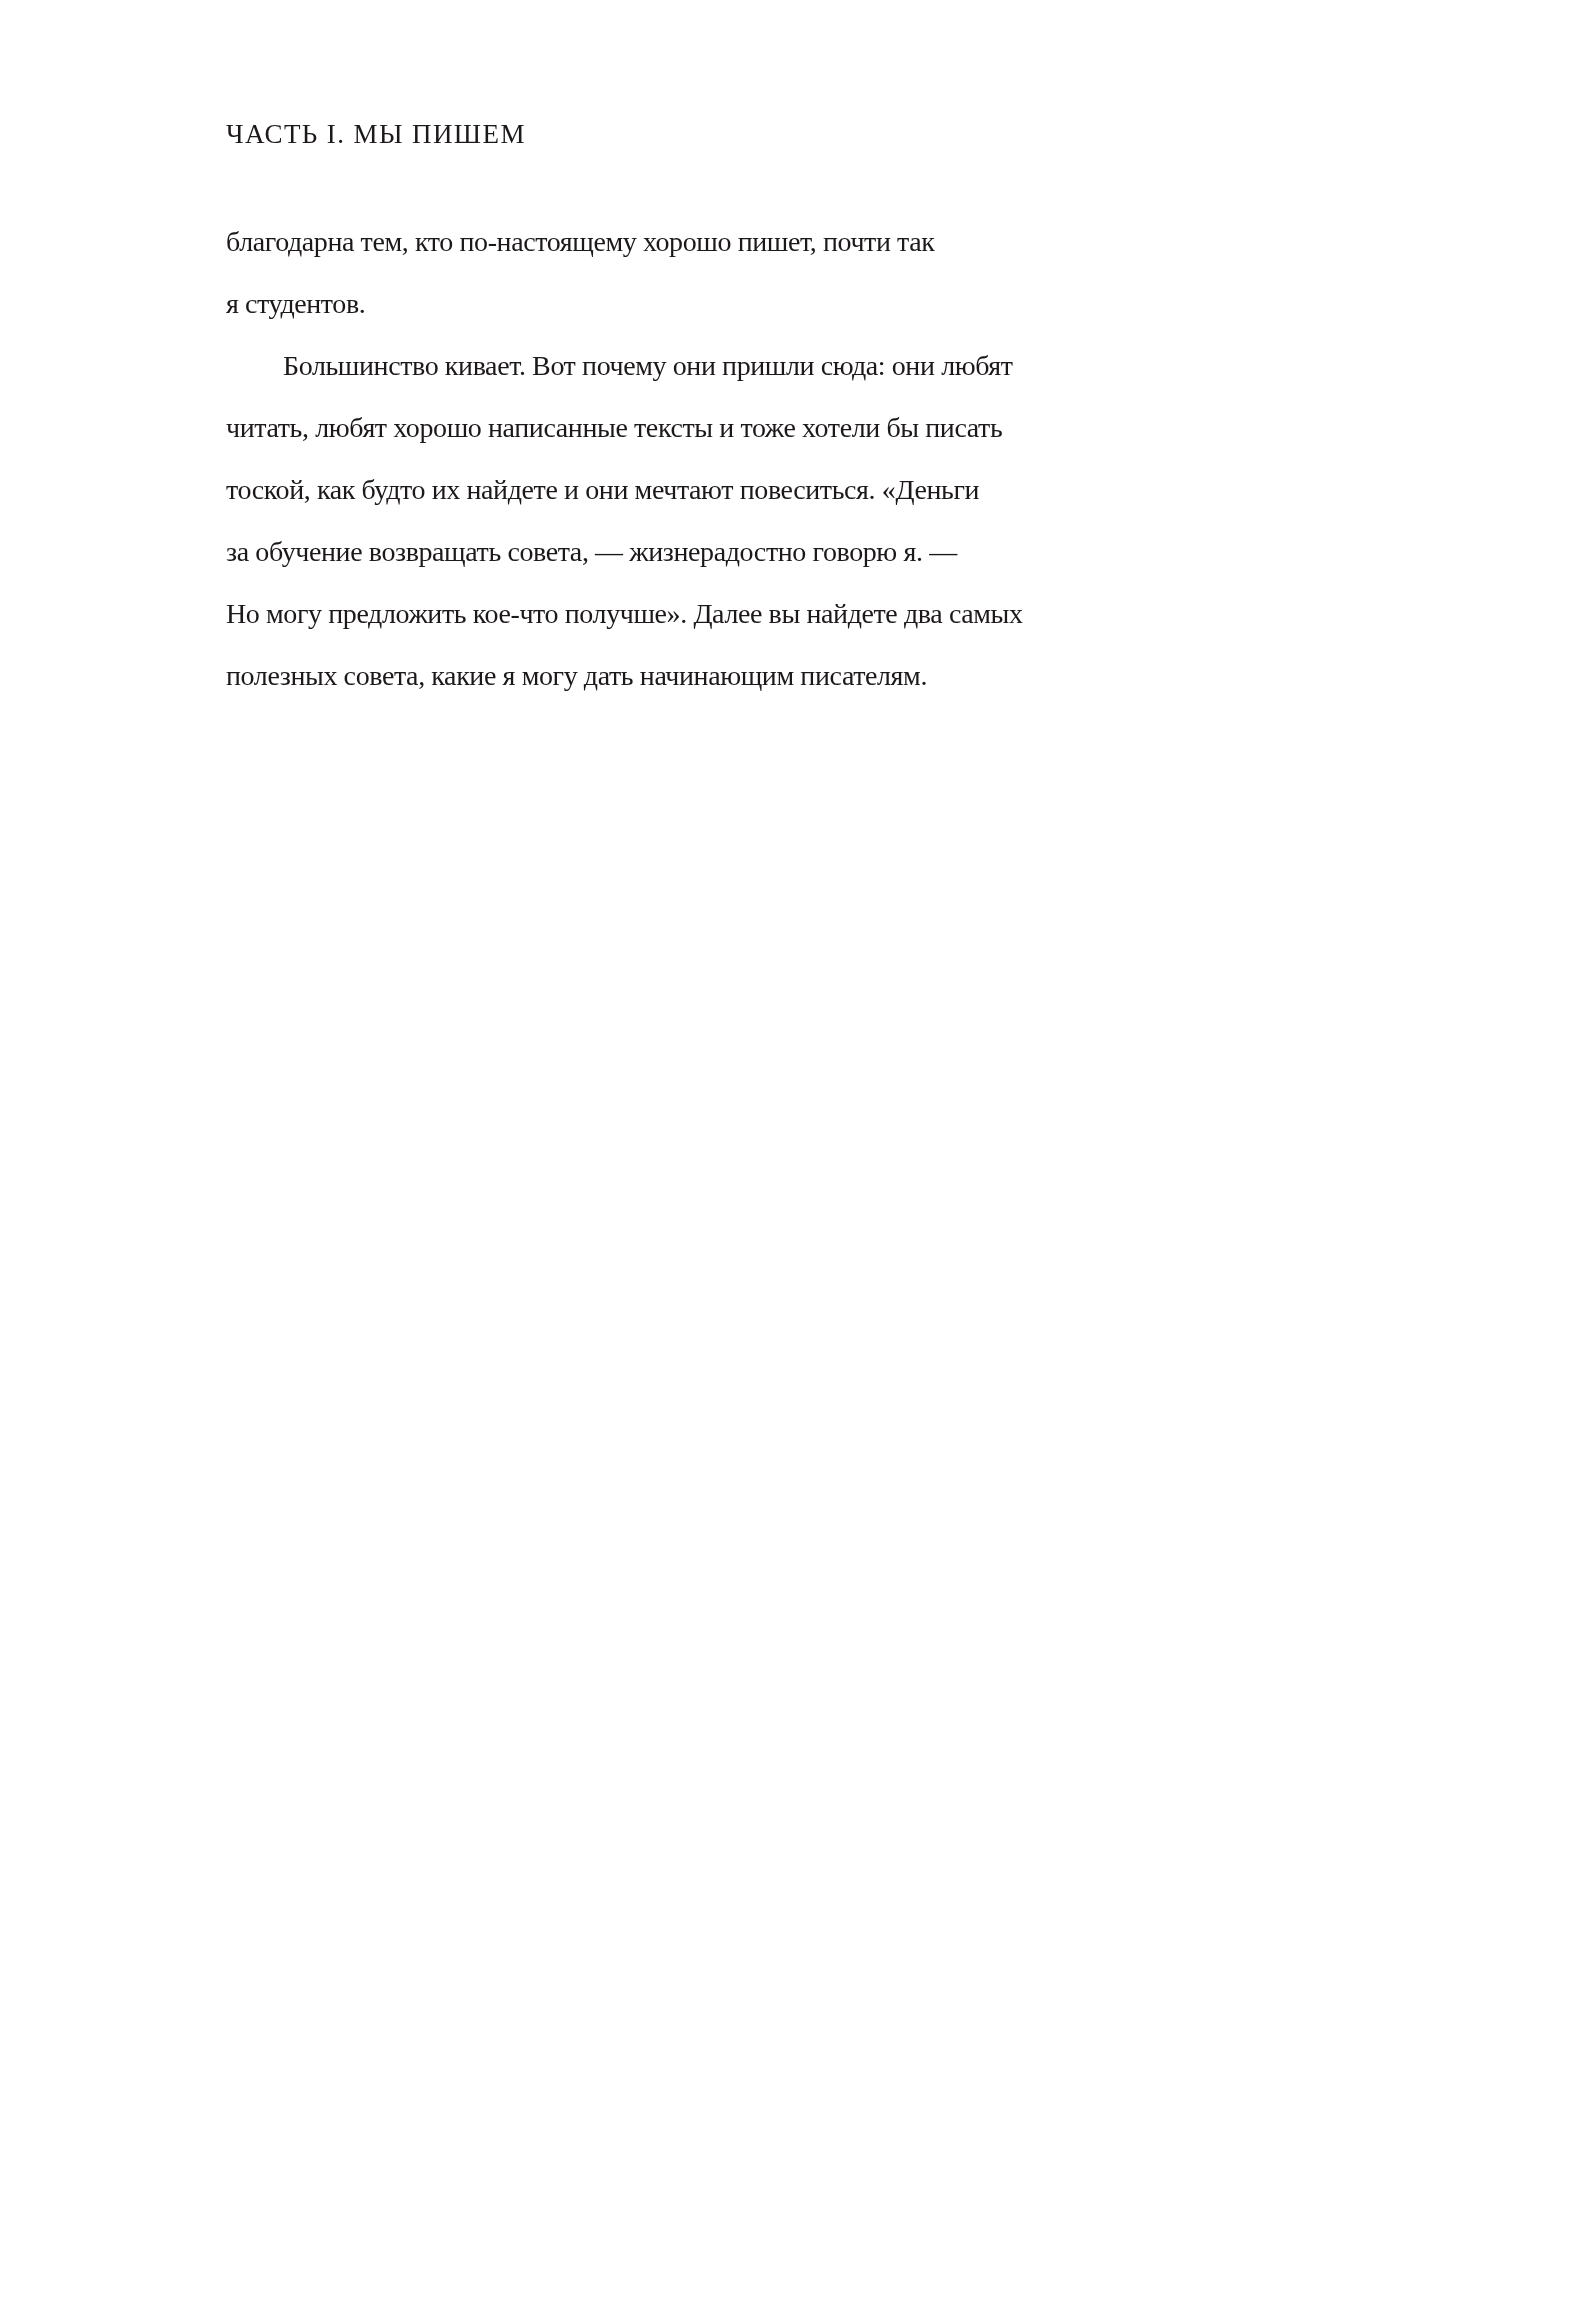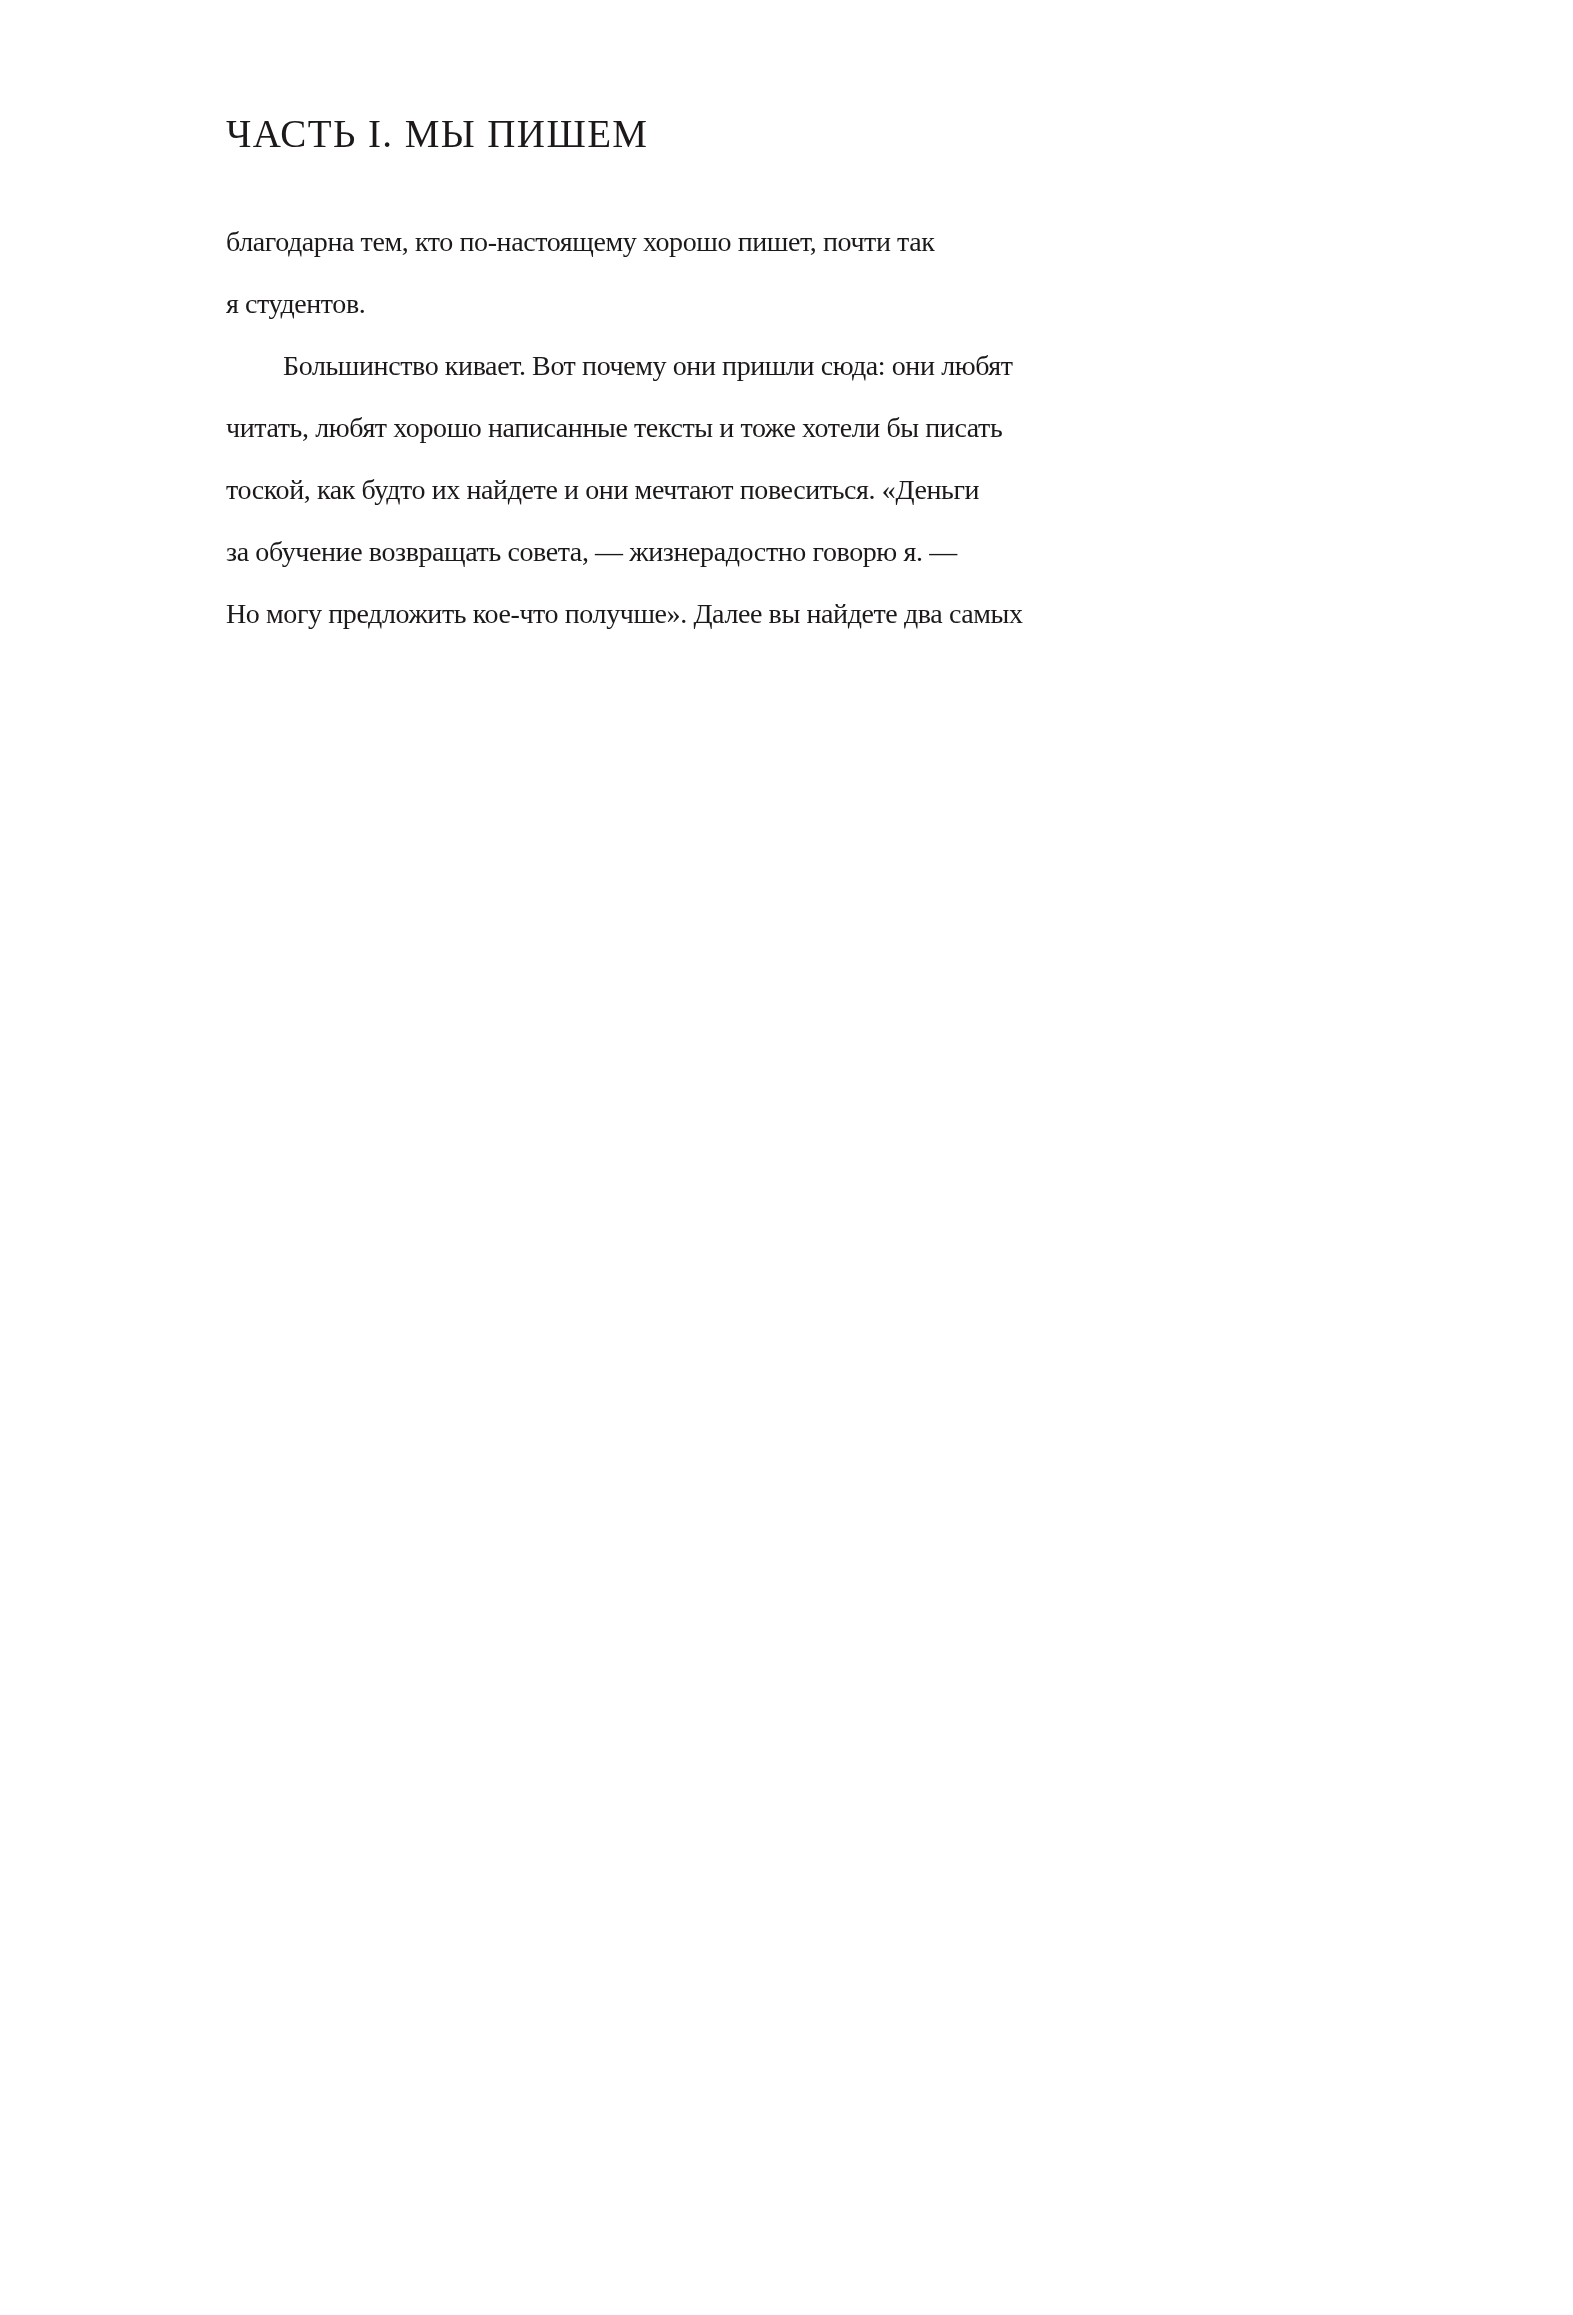--- a/index.html
+++ b/index.html
@@ -13,21 +13,21 @@
     height: 2315px;
     background: #ffffff;
     font-family: "Liberation Serif", serif;
     color: #1d191a;
     overflow: hidden;
   }
   .running-head {
     position: absolute;
     left: 226px;
     top: 115px;
-    font-size: 39px;
+    font-size: 27px;
     line-height: 38px;
     letter-spacing: 1.4px;
     white-space: nowrap;
   }
   .text-block {
     position: absolute;
     left: 226px;
     top: 211px;
     width: 1236px;
     font-size: 28px;
@@ -50,16 +50,17 @@
   <div class="running-head">ЧАСТЬ I. МЫ ПИШЕМ</div>
 
   <div class="text-block">
     <div class="text-line">благодарна тем, кто по-настоящему хорошо пишет, почти так</div>
     <div class="text-line">я студентов.</div>
     <div class="text-line indent">Большинство кивает. Вот почему они пришли сюда: они любят</div>
     <div class="text-line">читать, любят хорошо написанные тексты и тоже хотели бы писать</div>
     <div class="text-line">тоской, как будто их найдете и они мечтают повеситься. «Деньги</div>
     <div class="text-line">за обучение возвращать совета, — жизнерадостно говорю я. —</div>
     <div class="text-line">Но могу предложить кое-что получше». Далее вы найдете два самых</div>
+    <div class="text-line">полезных совета, какие я могу дать начинающим писателям.</div>
   </div>
 
 </div>
 
 
 </body></html>

